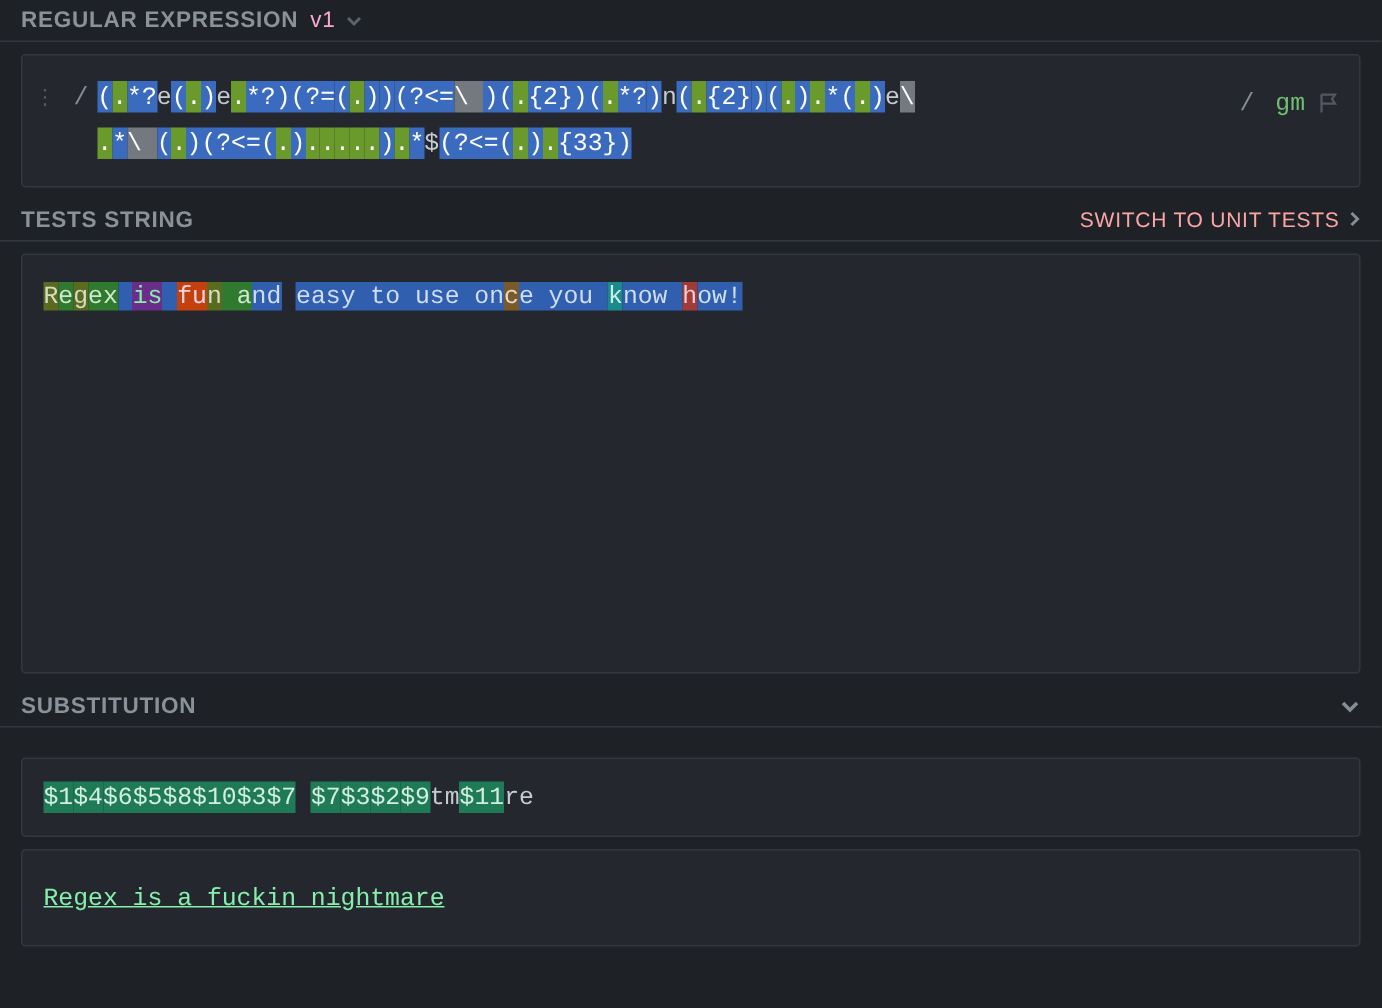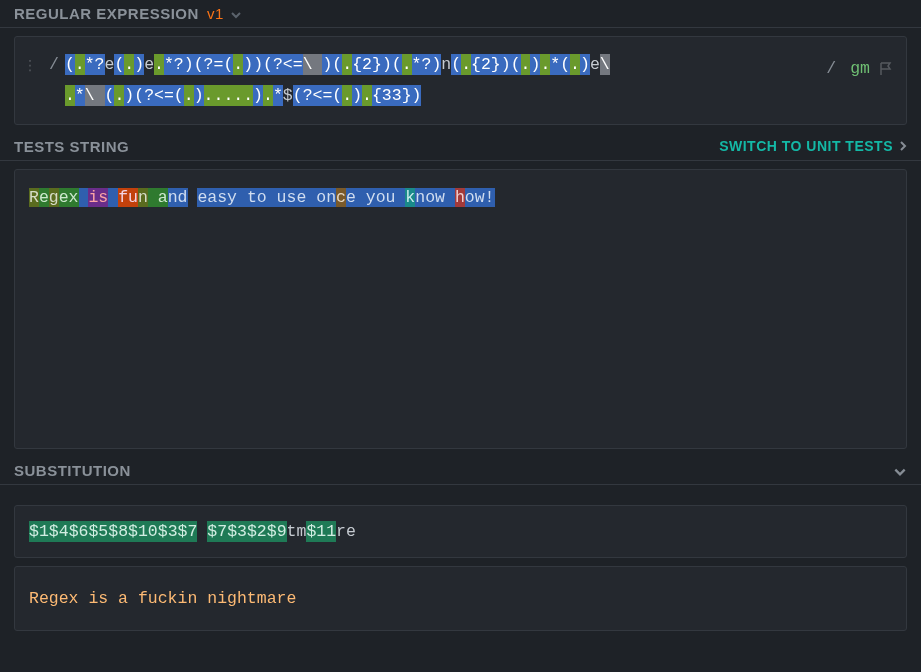--- a/index.html
+++ b/index.html
@@ -16,21 +16,21 @@
     align-items: center;
     padding: 8px 14px;
     font-size: 15px;
     font-weight: 600;
     letter-spacing: 0.5px;
     color: #8a9199;
     border-bottom: 1px solid #33383f;
     height: 28px;
   }
   .section-header .title { color: #8a9199; }
-  .ver { color: #f97316; margin-left: 8px; font-weight: 500; }
+  .ver { color: #f9a8d4; margin-left: 8px; font-weight: 500; }
   .chev { margin-left: 6px; color: #5b636c; }
   .badge {
     margin-left: auto;
     background: #1b5c4a;
     border: 1px solid #2f8a6f;
     color: #d8e8e2;
     padding: 3px 10px;
     border-radius: 3px;
     font-size: 13.5px;
     font-weight: 500;
@@ -59,35 +59,35 @@
   .esc { background:#74787f; color:#fff; }
   .lit { color:#c6cbd1; } 
   .tok { padding: 1px 0; }
   
   
   .test-box { padding: 12px 14px; min-height: 280px; }
   .ts { white-space: pre; }
   .g-olive  { background:#5a6b1f; color:#d6dcc8; }
   .g-green  { background:#2f7a2f; color:#cde8cd; }
   .g-blue   { background:#2f5fae; color:#d0ddf0;margin-top:36px; }
-  .g-purple { background:#6a2d8a; color:#fca5a5; }
+  .g-purple { background:#6a2d8a; color:#86efac; }
   .g-pink   { background:#c2410c; color:#f3d3e4; }
   .g-brown  { background:#7a5a2a; color:#e6d9c5; }
   .g-teal   { background:#1a8a8a; color:#c9ecec; }
   .g-red    { background:#a33a3a; color:#f0cfcf; }
   .plain    { color:#c6cbd1; }
 
-  .switch-link { margin-left:auto; color:#14b8a6; font-weight:700; font-size:14px; letter-spacing:0.5px; cursor:pointer; display:flex; align-items:center; gap:6px;}
+  .switch-link { margin-left:auto; color:#fca5a5; font-weight:400; font-size:14px; letter-spacing:0.5px; cursor:pointer; display:flex; align-items:center; gap:6px;}
   .collapse-icon { margin-left:auto; color:#868d95; cursor:pointer;}
 
   .sub-box { padding: 10px 14px; margin-top: 20px; }
   .sub-grp { background:#1f7a56; color:#d2ede2; padding:1px 0;}
   .sub-lit { color:#c6cbd1; }
 
-  .result-box { padding: 16px 14px; min-height:60px; color:#fdba74; }
+  .result-box { padding: 16px 14px; min-height:60px; color:#86efac;text-decoration:underline; }
 
   svg { display:inline-block; vertical-align:middle; }
 </style>
 </head>
 <body>
 
 <div class="section-header">
   <span class="title">REGULAR EXPRESSION</span>
   <span class="ver">v1</span>
   <span class="chev">

